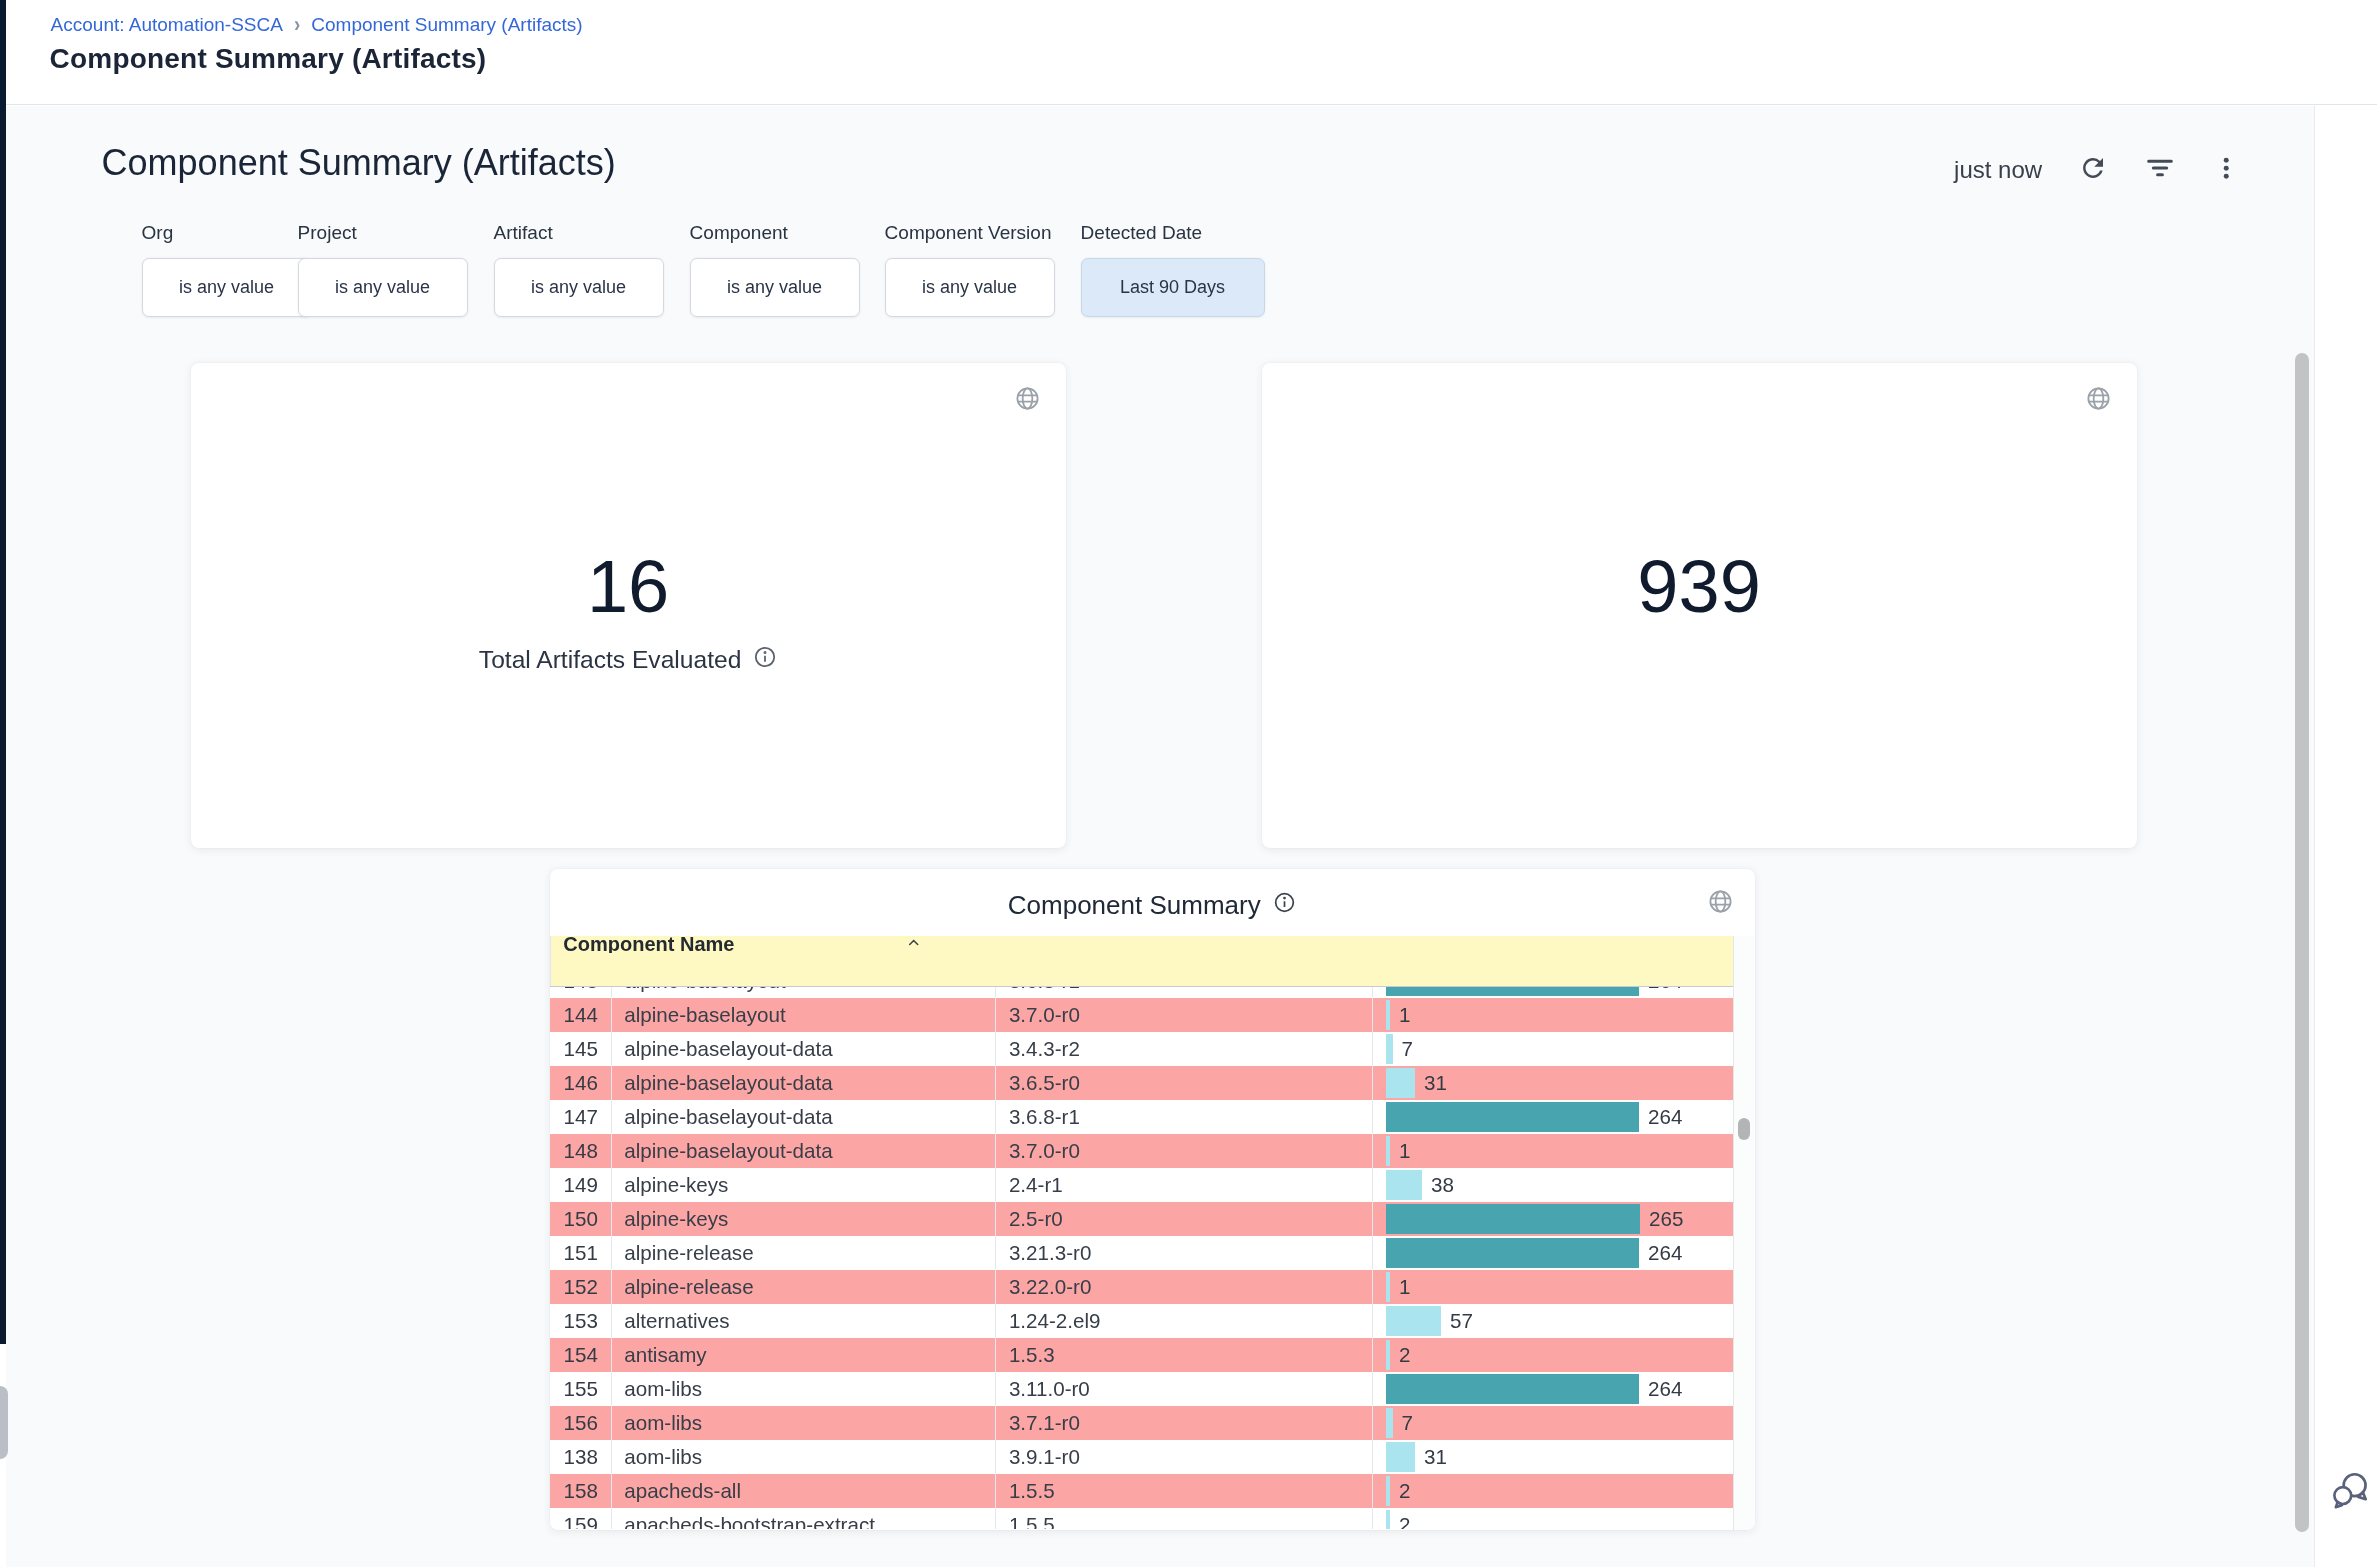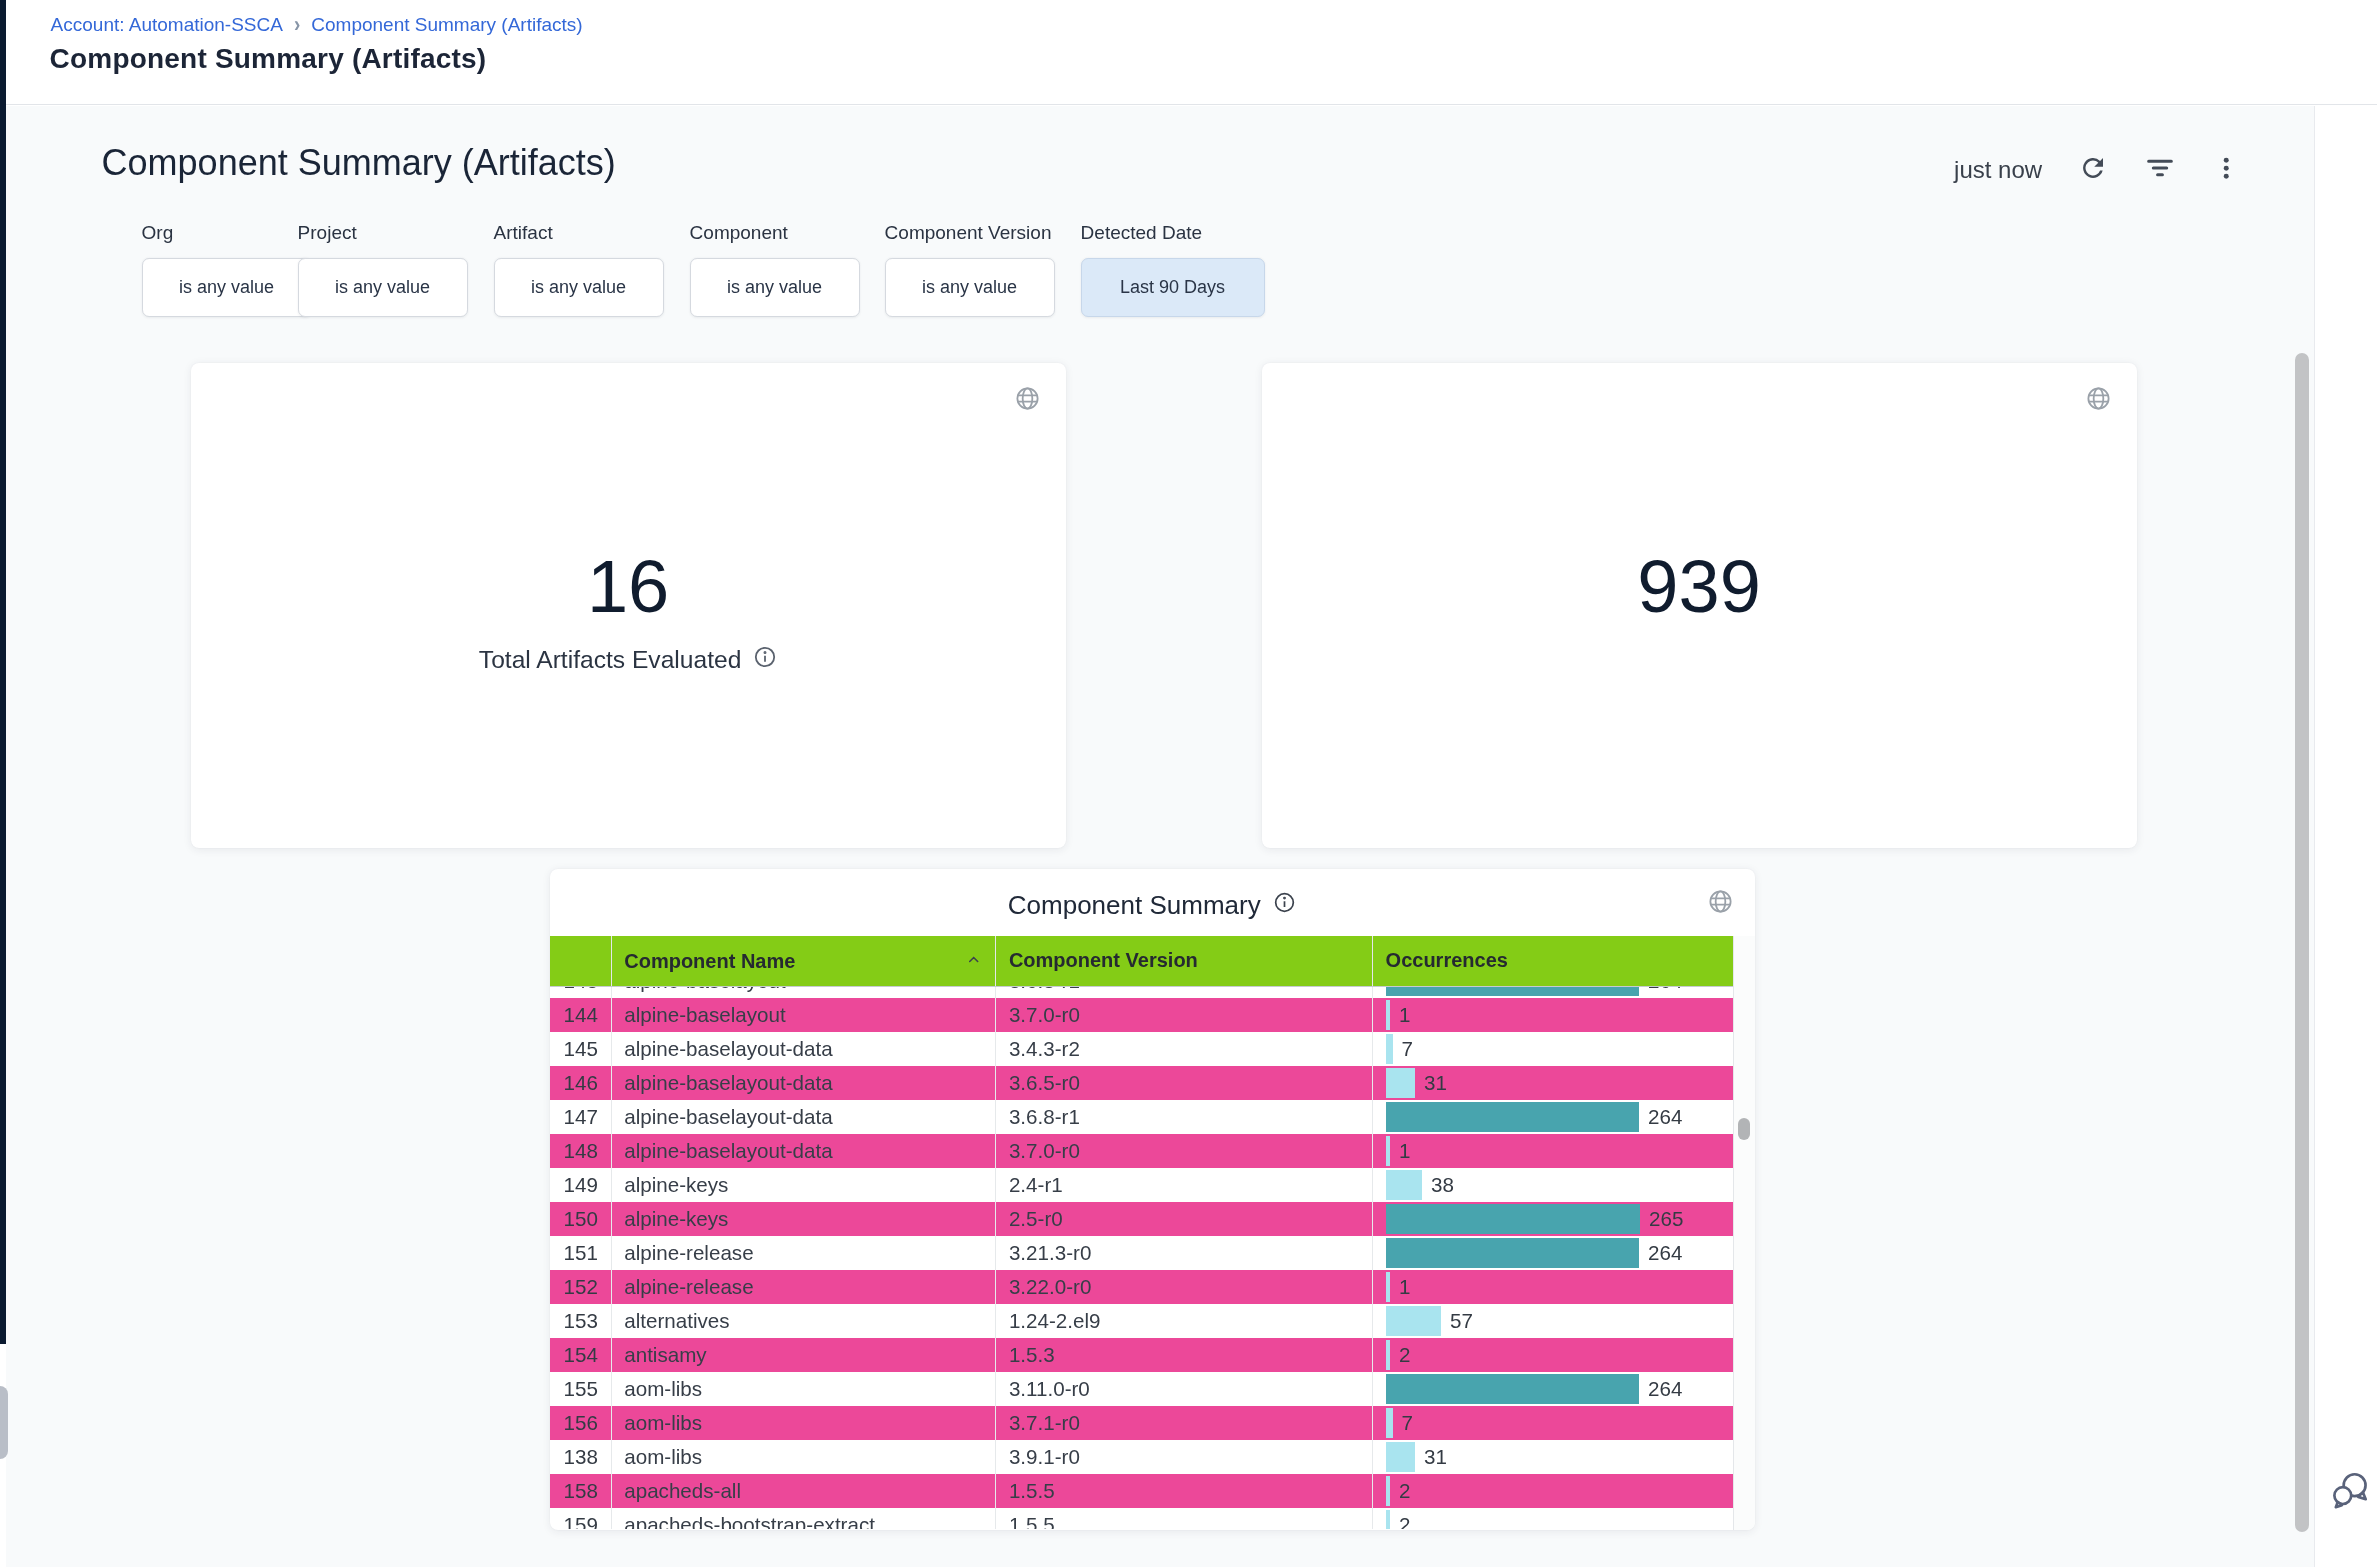--- a/index.html
+++ b/index.html
@@ -38,32 +38,32 @@
   .tile.t0{left:185px;} .tile.t1{left:1256px;}
   .tile-globe{position:absolute;top:22px;right:25px;}
   .tile-value{position:absolute;top:187px;left:0;width:100%;text-align:center;font-size:74px;font-weight:400;color:#101c2e;line-height:1;}
   .tile-caption{position:absolute;top:282px;left:0;width:100%;display:flex;justify-content:center;align-items:center;gap:12px;font-size:24.6px;color:#2b3442;}
   
   .table-card{position:absolute;left:544px;top:763px;width:1205px;height:661px;background:#fff;border-radius:8px;
     box-shadow:0 1.6px 8px rgba(40,41,61,.08),0 0 1.6px rgba(40,41,61,.06);overflow:hidden;}
   .tc-globe{position:absolute;top:19px;right:20.6px;z-index:3;}
   .tc-title{position:absolute;top:20.6px;left:0;width:100%;display:flex;justify-content:center;align-items:center;gap:12.7px;
     font-size:26px;font-weight:500;color:#202938;}
-  .tc-header{position:absolute;top:67px;left:0;width:1183px;height:51px;display:flex;background:#84cc16;
-    border-bottom:1.6px solid #c6cbd1;box-sizing:border-box;z-index:2;}
+  .tc-header{position:absolute;top:67px;left:0;width:1183px;height:51px;display:flex;background:#fef9c3;
+    border-bottom:1.6px solid #c6cbd1;box-sizing:border-box;z-index:2;flex-direction:column;}
   .th{box-sizing:border-box;font-size:20px;font-weight:700;color:#252a31;line-height:48px;padding-left:12.7px;
     border-left:0.8px solid #e4e7ea;white-space:nowrap;overflow:hidden;cursor:pointer;}
   .th.num{width:61px;border-left:none;}
   .th.name{width:385px;display:flex;align-items:center;justify-content:space-between;padding-right:12.7px;}
   .th.ver{width:377px;}
   .th.occ{width:361px;}
   .tc-body{position:absolute;top:117px;left:0;width:1183px;height:543px;overflow:hidden;}
   .rows{position:absolute;top:-22px;left:0;width:100%;}
   .trow{display:flex;height:34px;}
-  .trow.alt{background:#ec4899;}
+  .trow.alt{background:#fca5a5;}
   .td{box-sizing:border-box;font-size:20.6px;color:#373e48;line-height:34px;white-space:nowrap;overflow:hidden;}
   .td-num{width:61px;text-align:right;padding-right:12.7px;color:#343b44;}
   .td-name{width:385px;border-left:0.8px solid #e6e9eb;padding-left:12.7px;}
   .td-ver{width:377px;border-left:0.8px solid #e6e9eb;padding-left:12.7px;}
   .td-occ{width:361px;border-left:0.8px solid #e6e9eb;display:flex;align-items:center;padding-left:13.5px;}
   .bar{height:30px;flex:none;}
   .bar-label{font-size:20.6px;color:#343b44;margin-left:8.7px;}
   .tc-gutter{position:absolute;top:67px;right:0;width:22px;height:594px;border-left:0.8px solid #e4e7ea;background:#fbfcfc;box-sizing:border-box;}
   .tc-thumb{position:absolute;left:4px;top:182px;width:12.7px;height:22px;border-radius:7.1px;background:#b2b4b6;cursor:pointer;}
   

